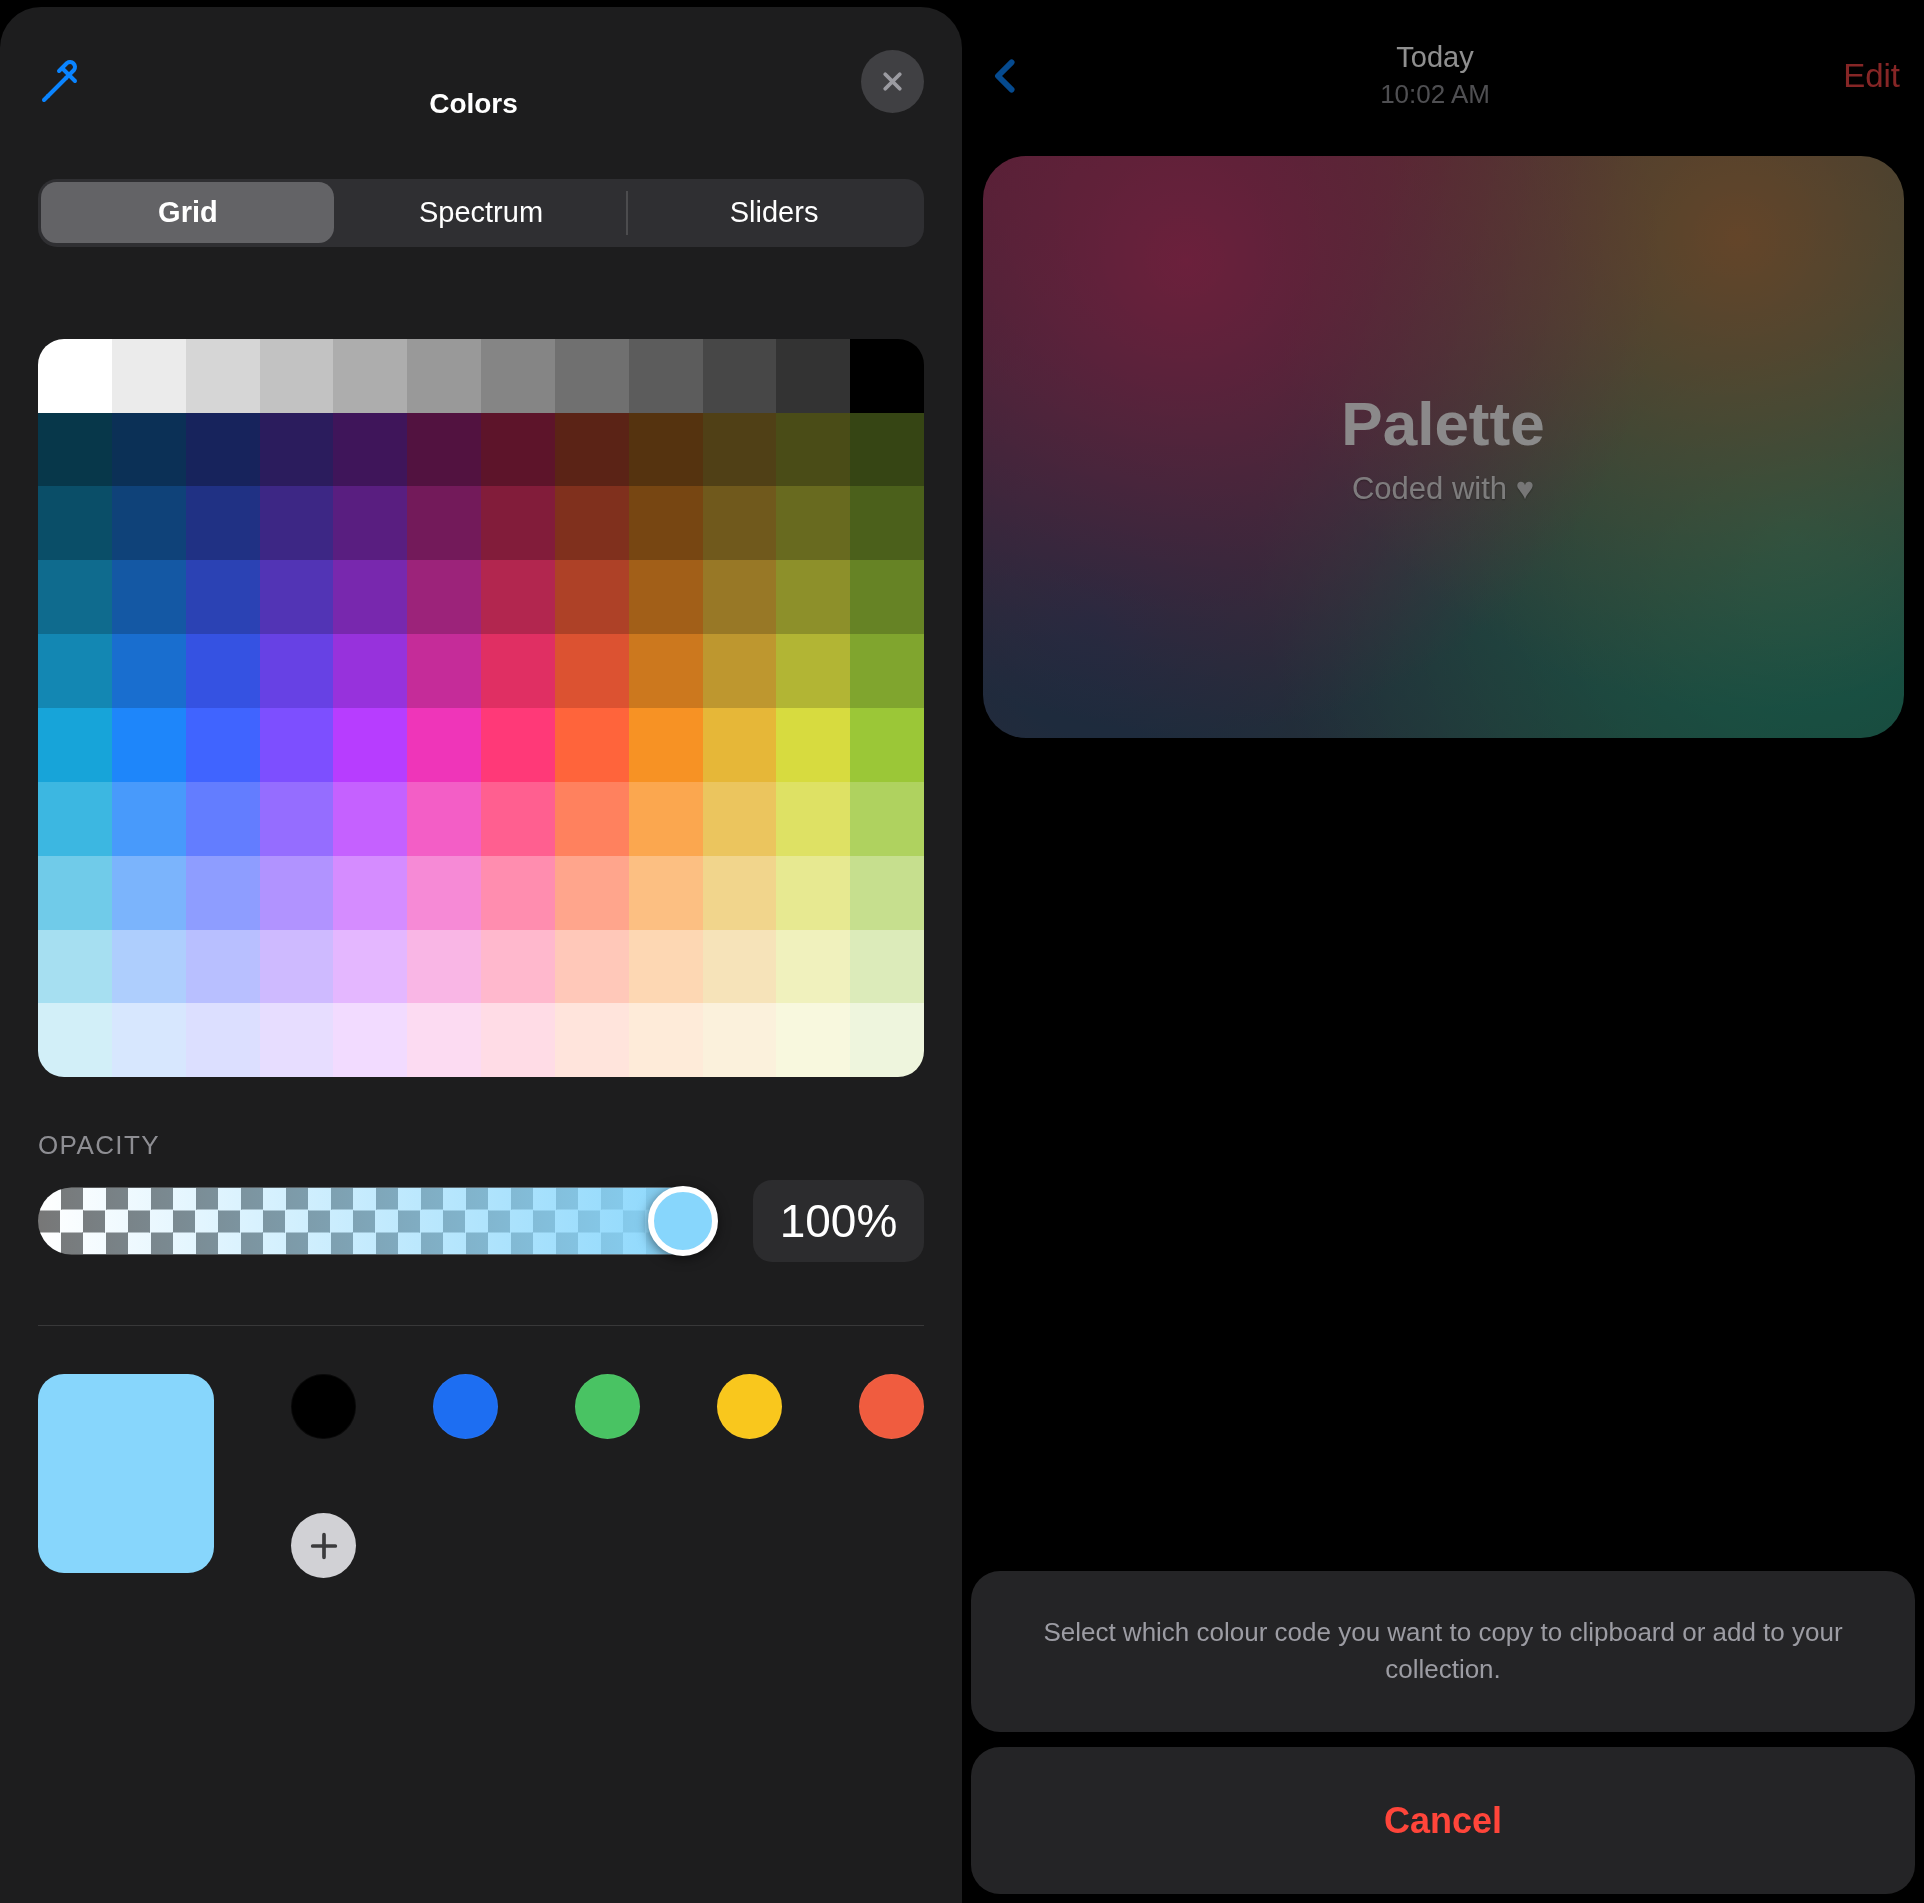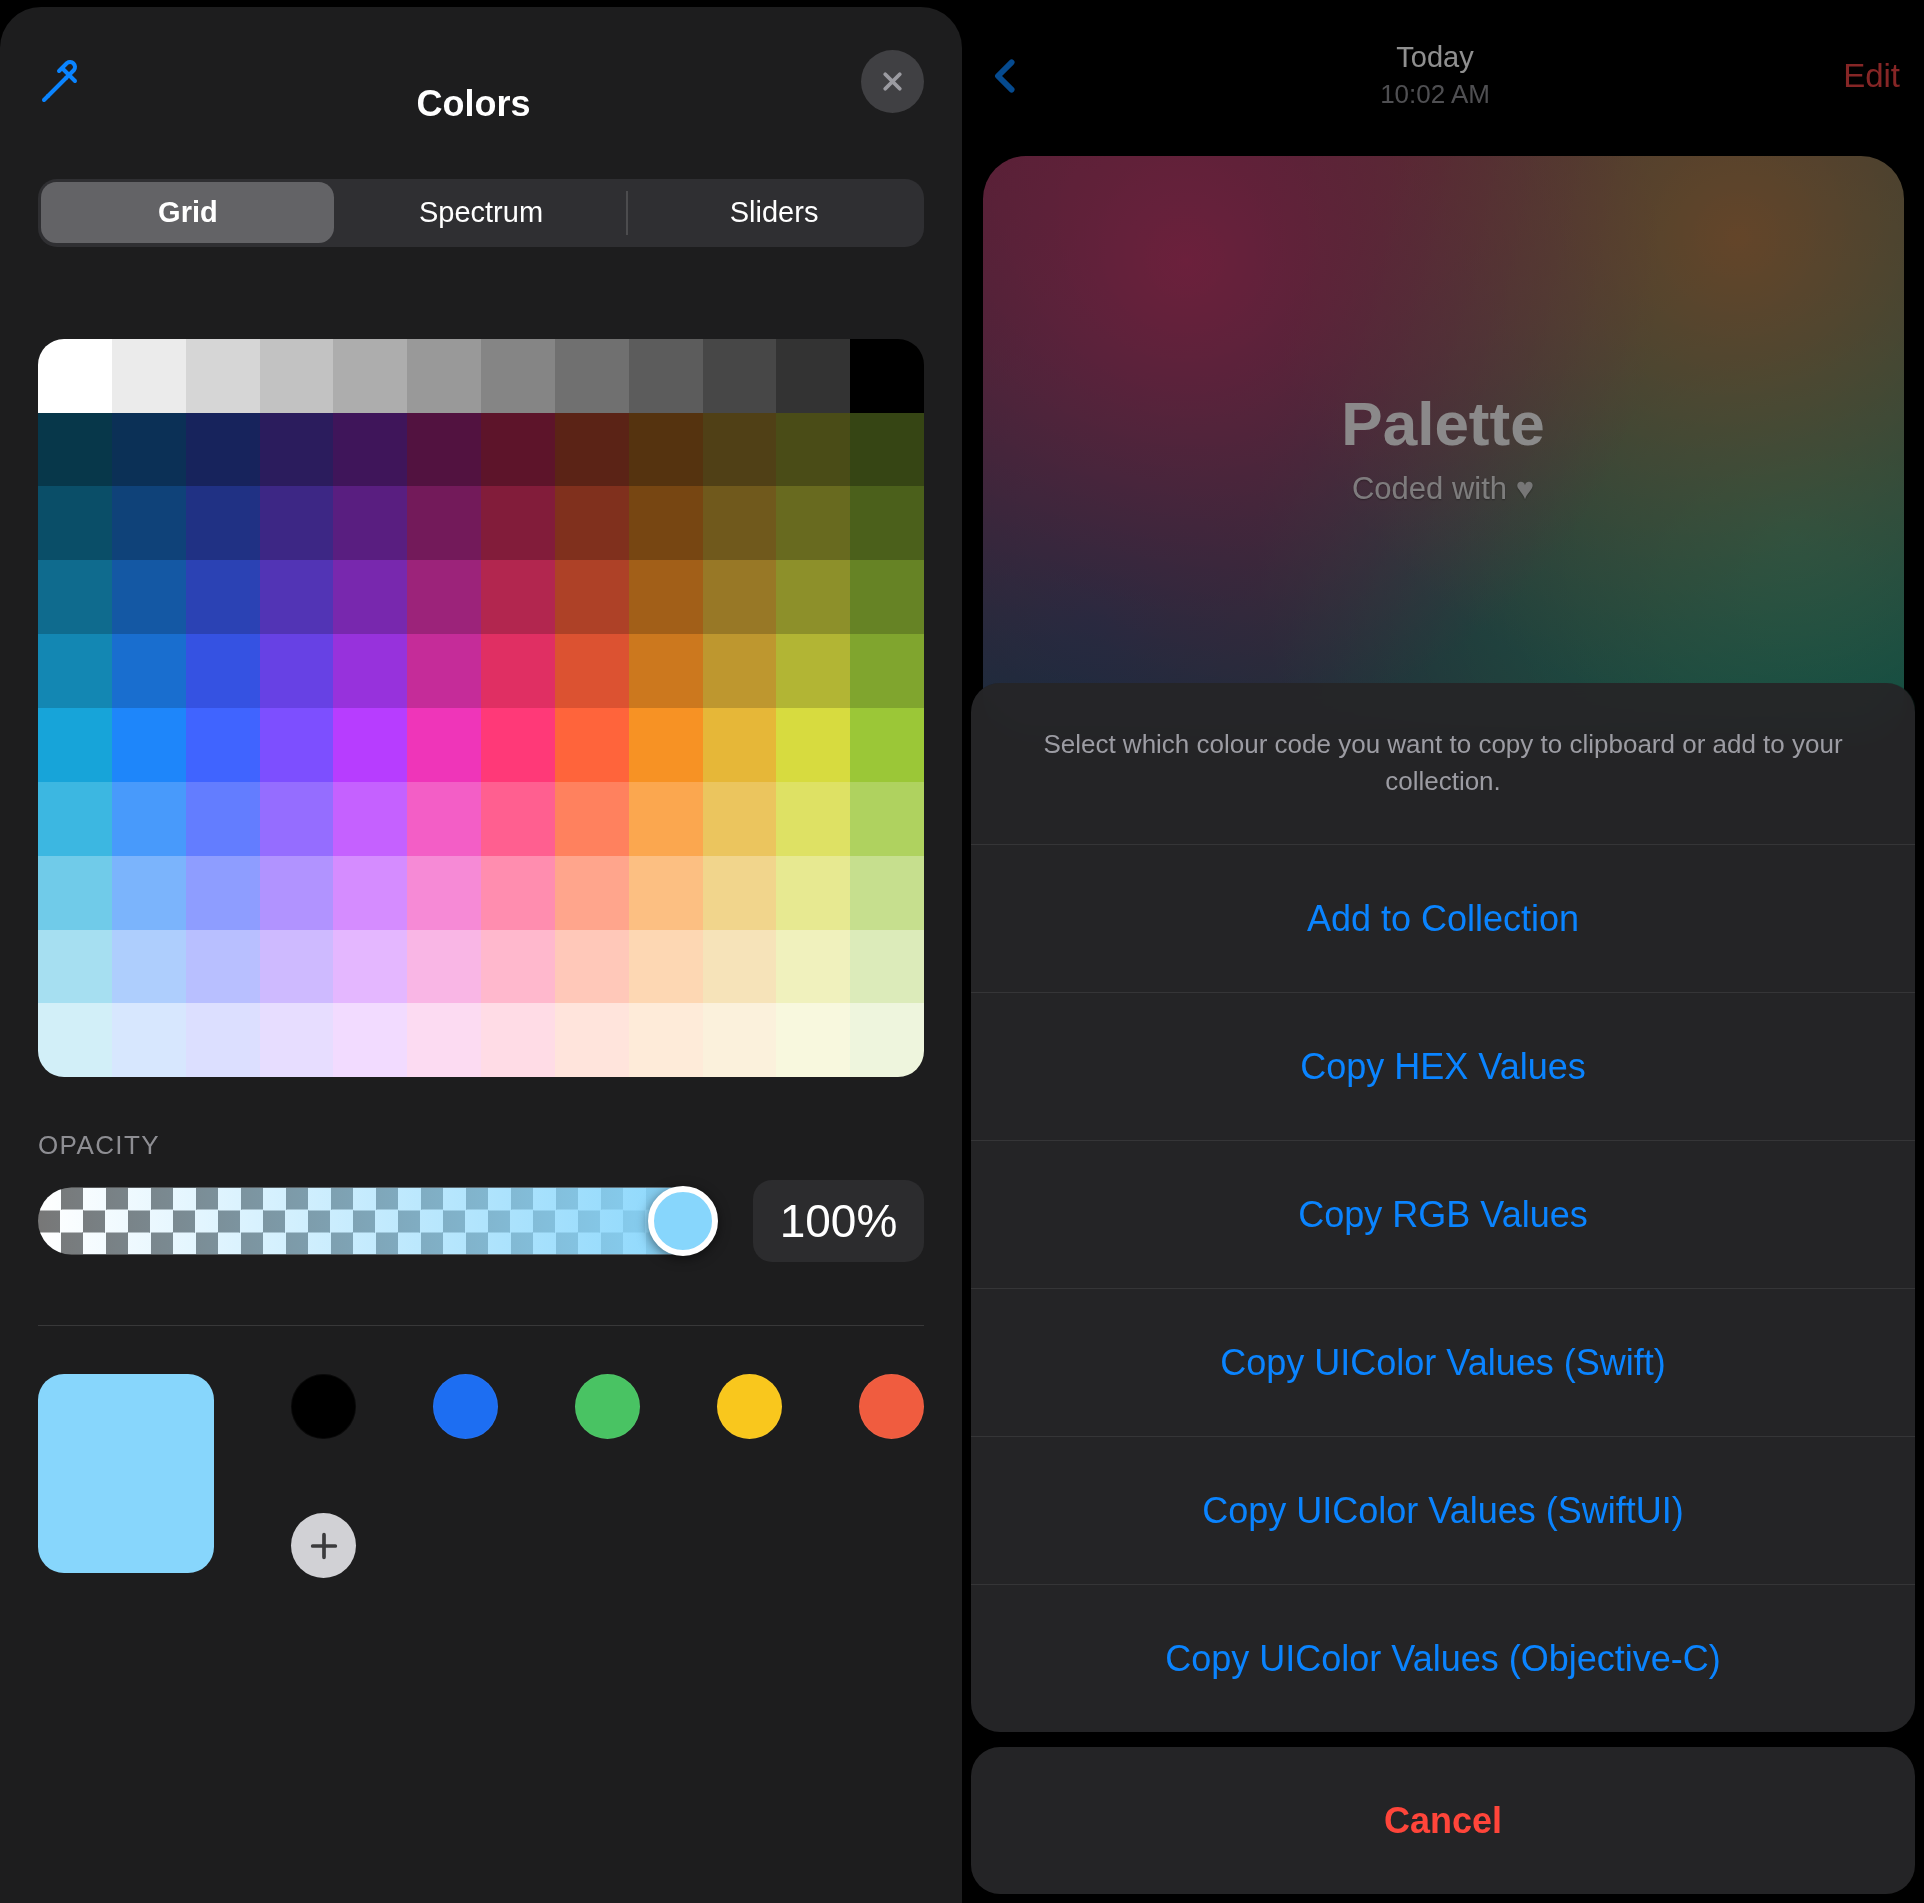--- a/index.html
+++ b/index.html
@@ -43,21 +43,21 @@
     border-top-left-radius:41px; border-top-right-radius:41px;
     box-shadow: 0 -6.8px 51px rgba(0,0,0,.6);
     padding:0 38px;
     box-sizing:border-box;
   }
   .lp-topbar{
     height:150px;
     display:flex; align-items:center; justify-content:space-between;
   }
   .eyedrop { color:#0a84ff; display:flex; }
-  .lp-title { font-size:36px; font-weight:600;margin-top:44px; }
+  .lp-title { font-size:28px; font-weight:600;margin-top:44px; }
   .close-btn{
     width:63px;height:63px;border-radius:50%;
     background:#404043; display:flex;align-items:center;justify-content:center;
     color:#9b9ba1;
   }
 
   .seg {
     height:68px;
     background:rgba(118,118,128,.20);
     border-radius:19px;
@@ -436,28 +436,20 @@
           <span>Coded with </span><span class="heart">♥</span>
         </div>
       </div>
     </div>
 
     <div class="dimmer2"></div>
 
     <div class="sheet">
       <div class="sheet-panel">
         <div class="sheet-msg">Select which colour code you want to copy to clipboard or add to your collection.</div>
-        <div id="sheet-items">
-            <div class="sheet-item">Add to Collection</div>
-            <div class="sheet-item">Copy HEX Values</div>
-            <div class="sheet-item">Copy RGB Values</div>
-            <div class="sheet-item">Copy UIColor Values (Swift)</div>
-            <div class="sheet-item">Copy UIColor Values (SwiftUI)</div>
-            <div class="sheet-item">Copy UIColor Values (Objective-C)</div>
-          </div>
       </div>
       <div class="sheet-cancel">Cancel</div>
     </div>
 
   </div>
 
 </div>
 
 
 </body></html>

